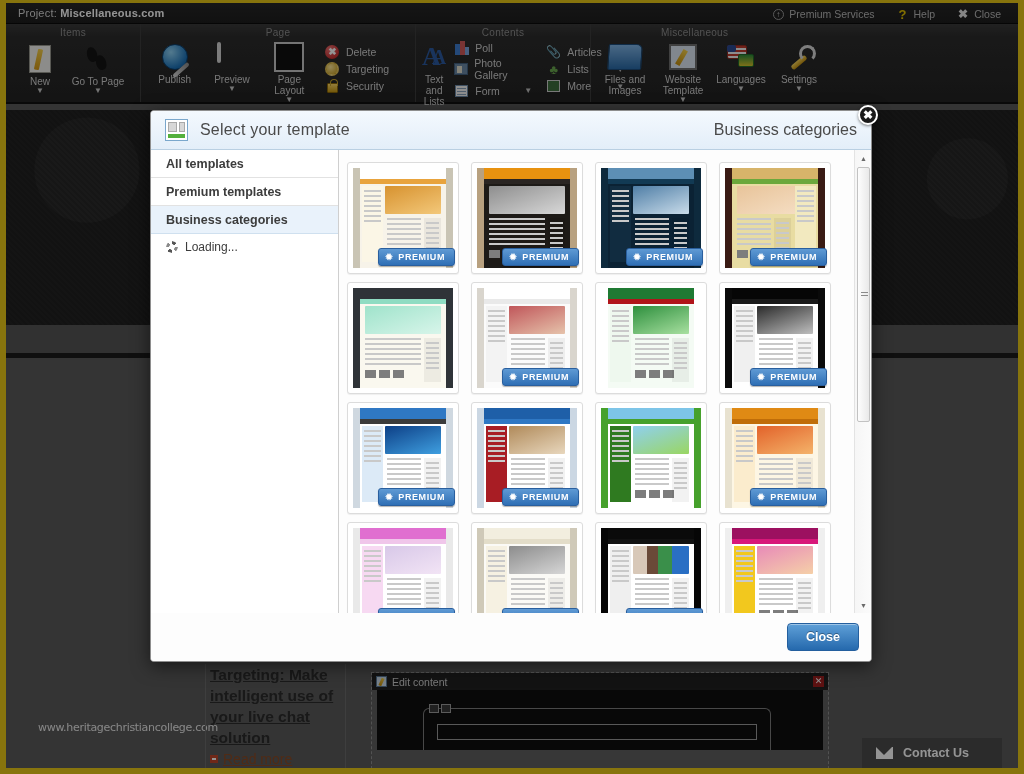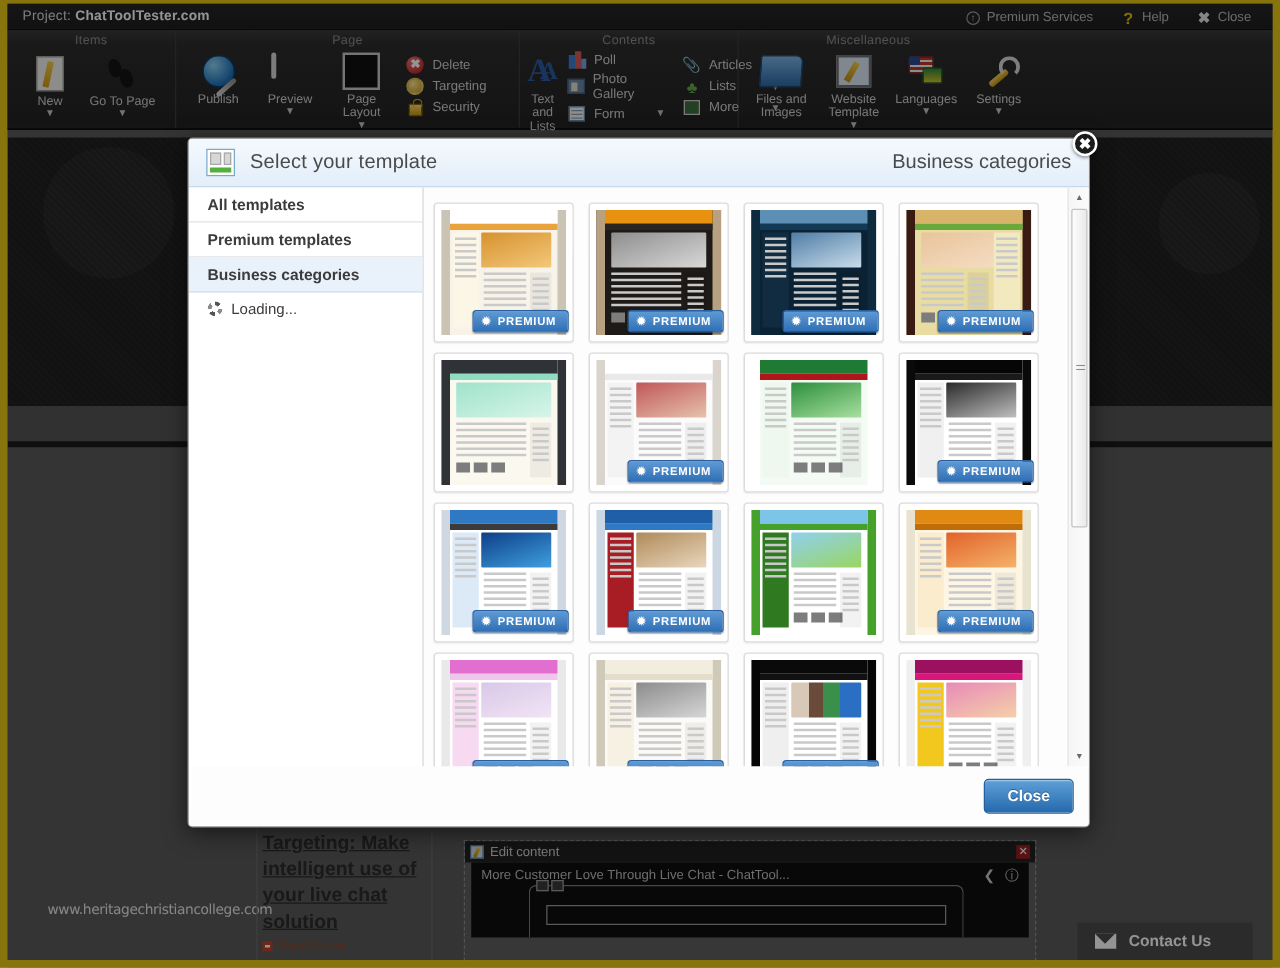--- a/index.html
+++ b/index.html
@@ -187,21 +187,21 @@
   
   .col-divider { position: absolute; top: 664px; bottom: 6px; width: 1px; background: #6b6b6b; z-index: 3; }
   .article-col { position: absolute; left: 210px; top: 664px; width: 125px; z-index: 3; }
   .article-title {
     font-size: 15.5px; font-weight: bold; color: #2b2b2b; line-height: 21px;
     text-decoration: underline; cursor: pointer;
   }
   .read-more { display: flex; align-items: center; gap: 5px; margin-top: 3px; }
   .rm-sq { width: 8px; height: 8px; background: #c0462a; position: relative; }
   .rm-sq:after { content:""; position:absolute; left:2px; top:3px; width:4px; height:2px; background:#fff; }
-  .read-more a { font-size: 11px; color: #8a4a25; cursor: pointer; }
+  .read-more a { font-size: 14px; color: #8a4a25; text-decoration: underline; cursor: pointer; }
 
   
   .edit-widget {
     position: absolute; left: 371px; top: 672px; width: 458px; bottom: 0;
     border: 1px dashed #8d8d8d; background: rgba(105,105,105,.45); z-index: 3;
   }
   .edit-bar {
     height: 17px; background: #222; display: flex; align-items: center;
     padding: 0 4px; gap: 5px; position: relative;
   }
@@ -377,42 +377,37 @@
     </div>
   </div>
 
   <div class="edit-widget">
     <div class="edit-bar">
       <span class="pen"></span>
       <span class="etxt">Edit content</span>
       <span class="edit-close">✕</span>
     </div>
     <div class="video-box">
-      <div class="video-bar">
-        <span class="video-title">More Customer Love Through Live Chat - ChatTool...</span>
-        <span class="v-ic">❮</span>
-        <span class="v-ic">ⓘ</span>
-      </div>
       <div class="video-inner"></div>
       <div class="vmini">
         <span></span>
         <span></span>
       </div>
       <div class="vfield"></div>
     </div>
   </div>
 
   <div class="contact-tab">
     <span class="env"></span>
     <span class="contact-txt">Contact Us</span>
   </div>
 
   <div class="topbar">
     <div class="project-label">
-      <span>Project: </span><b>ChatToolTester.com</b>
+      <span>Project: </span><b>Miscellaneous.com</b>
     </div>
     <div class="topbar-right">
       <div class="tb-item">
         <span class="tb-icon">
             <span class="circ-up">↑</span>
           </span>
         <span>Premium Services</span>
       </div>
       <div class="tb-item">
         <span class="tb-icon qmark">?</span>

